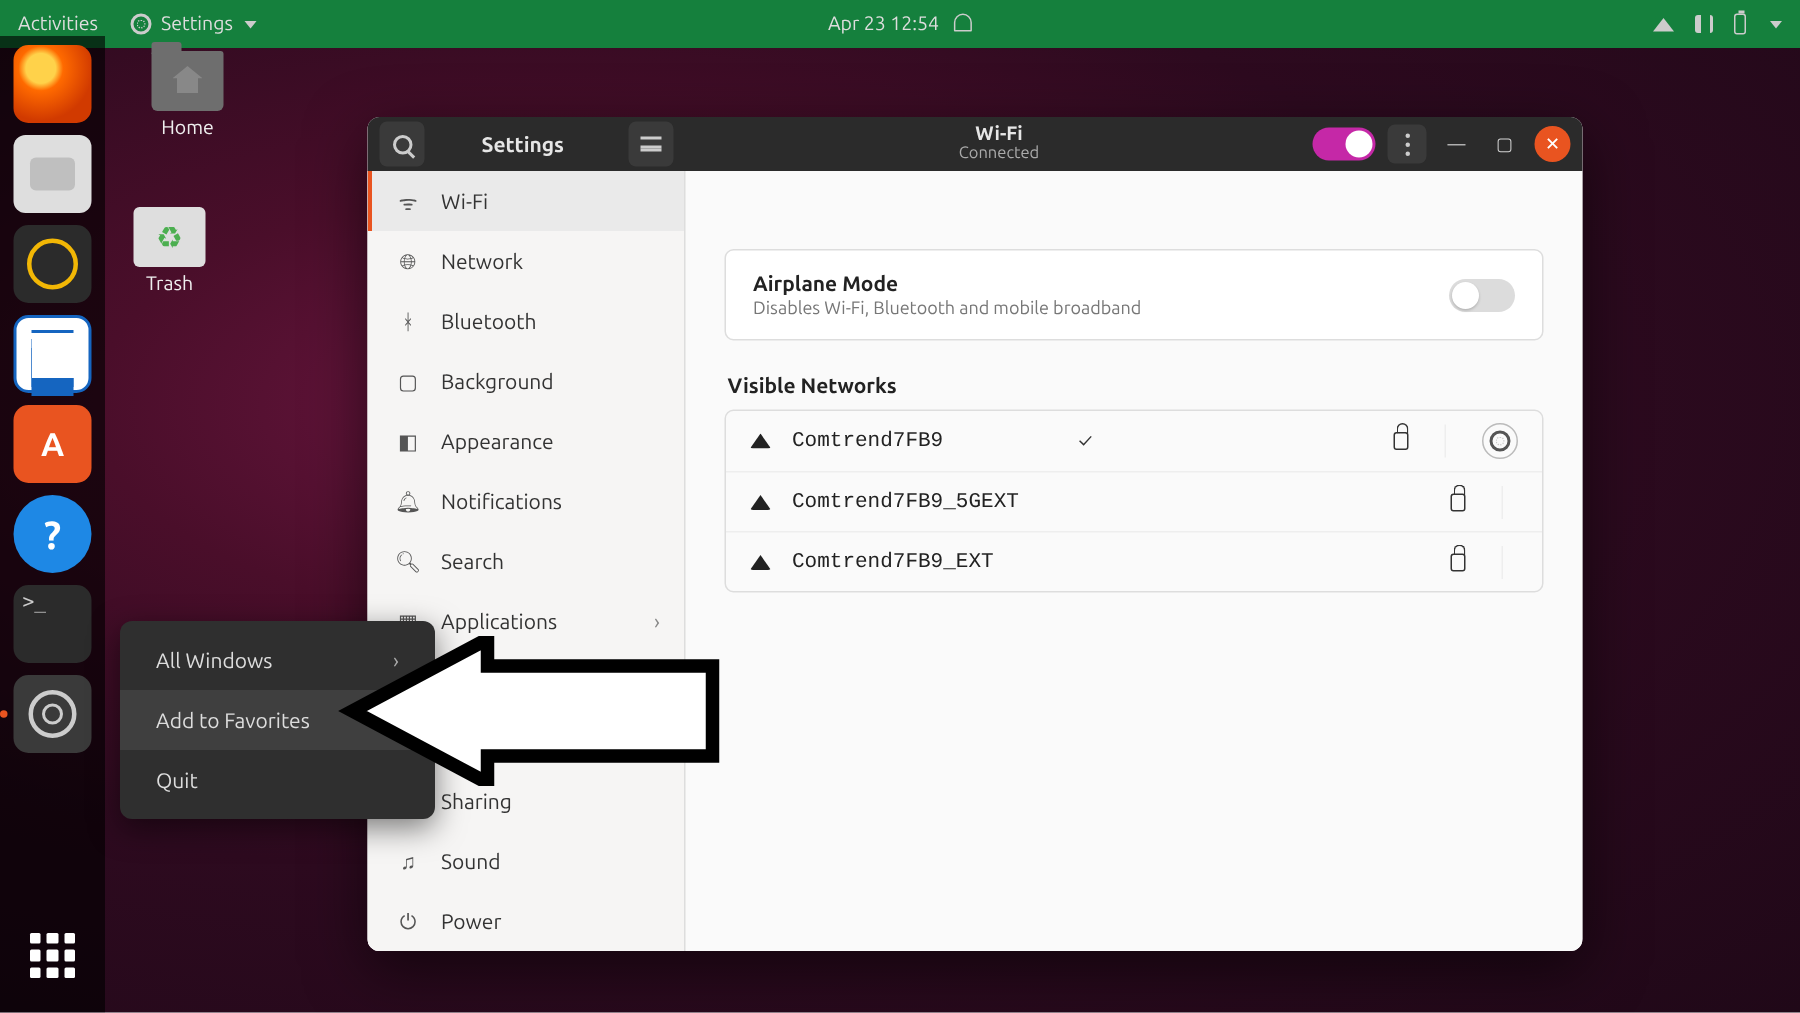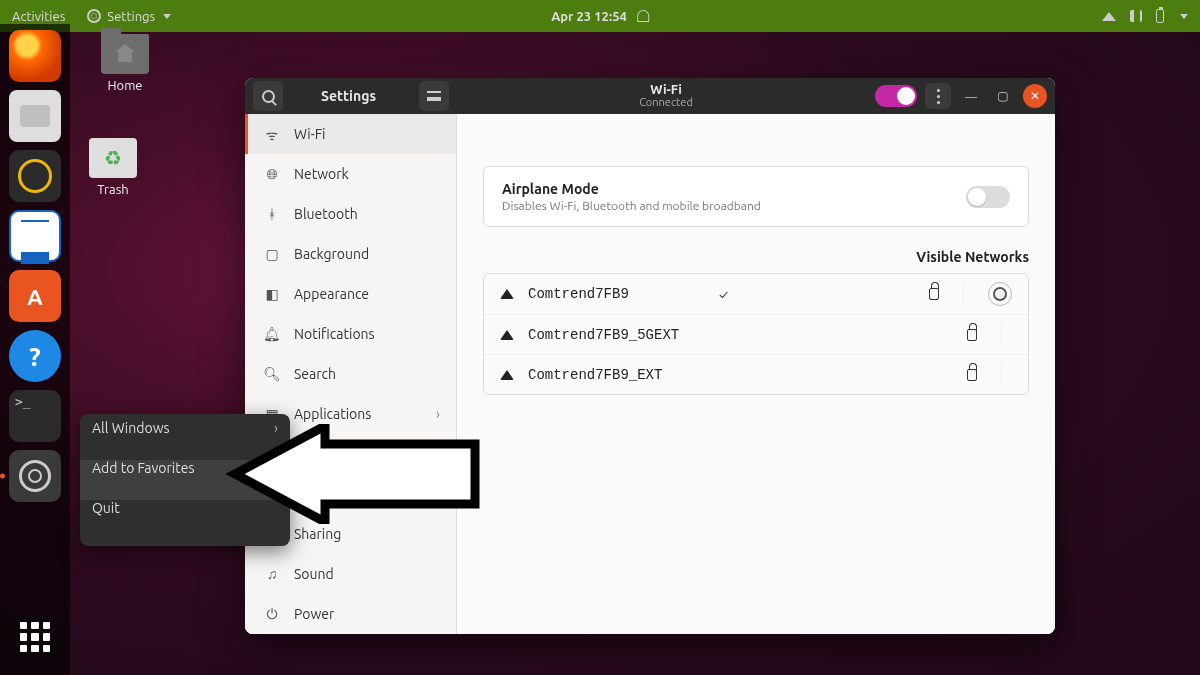--- a/index.html
+++ b/index.html
@@ -1,21 +1,21 @@
 <!DOCTYPE html>
 <html><head>
 <meta charset="utf-8">
 <style>
   * { box-sizing: border-box; margin: 0; padding: 0; font-family: Ubuntu, -apple-system, "Segoe UI", sans-serif; }
   body { width: 1200px; height: 675px; overflow: hidden; background: radial-gradient(ellipse at 30% 40%, #6a163f 0%, #4a0e2a 25%, #2d0a1f 55%, #200818 100%); position: relative; color: #fff; }
 
   
-  .topbar { position: absolute; top: 0; left: 0; right: 0; height: 24px; background: #4d7c0f; display: flex; align-items: center; font-size: 13px; padding: 16px 2px; color: #ddd; }
+  .topbar { position: absolute; top: 0; left: 0; right: 0; height: 24px; background: #15803d; display: flex; align-items: center; font-size: 13px; padding: 16px 2px; color: #ddd; }
   .topbar .left { display: flex; align-items: center; gap: 22px; padding-left: 10px; }
-  .topbar .center { position: absolute; left: 50%; transform: translateX(-50%); display: flex; align-items: center; gap: 10px; font-weight: bold; }
+  .topbar .center { position: absolute; left: 50%; transform: translateX(-50%); display: flex; gap: 10px; }
   .topbar .right { margin-left: auto; display: flex; align-items: center; gap: 14px; padding-right: 10px; }
   .topbar .app-ind { display: flex; align-items: center; gap: 6px; }
   .gear-mini { width: 14px; height: 14px; border: 2px solid #ccc; border-radius: 50%; position: relative; }
   .gear-mini::before { content: ""; position: absolute; inset: 2px; border: 1px dotted #ccc; border-radius: 50%; }
   .chev-d { width: 0; height: 0; border-left: 4px solid transparent; border-right: 4px solid transparent; border-top: 5px solid #ccc; margin-left: 2px; }
   .bell { width: 12px; height: 12px; border: 1.5px solid #ccc; border-radius: 50% 50% 5% 5%; position: relative; }
   .wifi-ic { width: 0; height: 0; border-left: 7px solid transparent; border-right: 7px solid transparent; border-bottom: 9px solid #ccc; }
   .vol-ic { width: 12px; height: 12px; background: linear-gradient(90deg,#ccc 40%,transparent 40%); border-right: 2px solid #ccc; border-radius: 2px; }
   .batt-ic { width: 8px; height: 14px; border: 1.5px solid #ccc; border-radius: 2px; position: relative; }
   .batt-ic::before { content:""; position:absolute; top:-3px; left:2px; width:4px; height:2px; background:#ccc; }
@@ -80,35 +80,35 @@
   .sb-item.active { background:#eaeaea; border-left-color:#E95420; }
   .sb-ic { width:16px; height:16px; color:#555; display:flex; align-items:center; justify-content:center; font-size:14px; }
   .sb-chev { margin-left:auto; color:#888; }
 
   .content { flex:1; padding:20px 26px; overflow:auto; color:#222;margin-top:32px; }
   .card { background:#fff; border:1px solid #ddd; border-radius:6px; padding:14px 18px; display:flex; align-items:center; }
   .card .txt .h { font-weight:600; font-size:14px; }
   .card .txt .d { font-size:12px; color:#777; margin-top:2px; }
   .toggle-off { width:44px; height:22px; background:#dcdcdc; border-radius:11px; position:relative; margin-left:auto; }
   .toggle-off::after { content:""; position:absolute; left:2px; top:2px; width:18px; height:18px; background:#fff; border-radius:50%; box-shadow:0 1px 2px rgba(0,0,0,.2); }
-  .sect { font-weight:600; font-size:14px; margin:22px 0 8px 2px;text-align:right; }
+  .sect { font-weight:600; font-size:14px; margin:22px 0 8px 2px; }
   .netlist { border:1px solid #ddd; border-radius:6px; overflow:hidden; }
   .row { height:40px; display:flex; align-items:center; padding:0 16px; gap:14px; font-size:14px; border-top:1px solid #eee; position:relative; }
   .row:first-child{ border-top:none; }
   .row .name { flex:1;font-family:Liberation Mono, monospace; }
   .row .check { font-size:13px; margin-left:4px; color:#333; }
   .lock { width:10px; height:12px; border:1.5px solid #333; border-radius:2px; position:relative; }
   .lock::before { content:""; position:absolute; top:-7px; left:1px; width:6px; height:6px; border:1.5px solid #333; border-bottom:none; border-radius:6px 6px 0 0; }
   .divider { width:1px; height:22px; background:#eee; margin:0 10px; }
   .gearcirc { width:24px; height:24px; border:1px solid #bbb; border-radius:50%; display:flex; align-items:center; justify-content:center; }
   .wifi-s { width:0; height:0; border-left:7px solid transparent; border-right:7px solid transparent; border-bottom:10px solid #222; border-radius:2px; }
 
   
   .ctx { position:absolute; left:80px; top:414px; width:210px; background:#2f2f2f; border-radius:8px; padding:6px 0; box-shadow:0 6px 20px rgba(0,0,0,.5); z-index:50; }
-  .ctx-item { height:40px; display:flex; padding:0 12px; font-size:14px; color:#ddd; position:relative; }
+  .ctx-item { height:40px; display:flex; align-items:center; padding:0 24px; font-size:14px; color:#ddd; position:relative; }
   .ctx-item.hover { background:#3f3f3f; }
   .ctx-chev { margin-left:auto; color:#aaa; }
 
   
   .arrow-ann { position:absolute; left:225px; top:424px; z-index:60; }
 </style>
 </head>
 <body>
 
 <div class="topbar">

